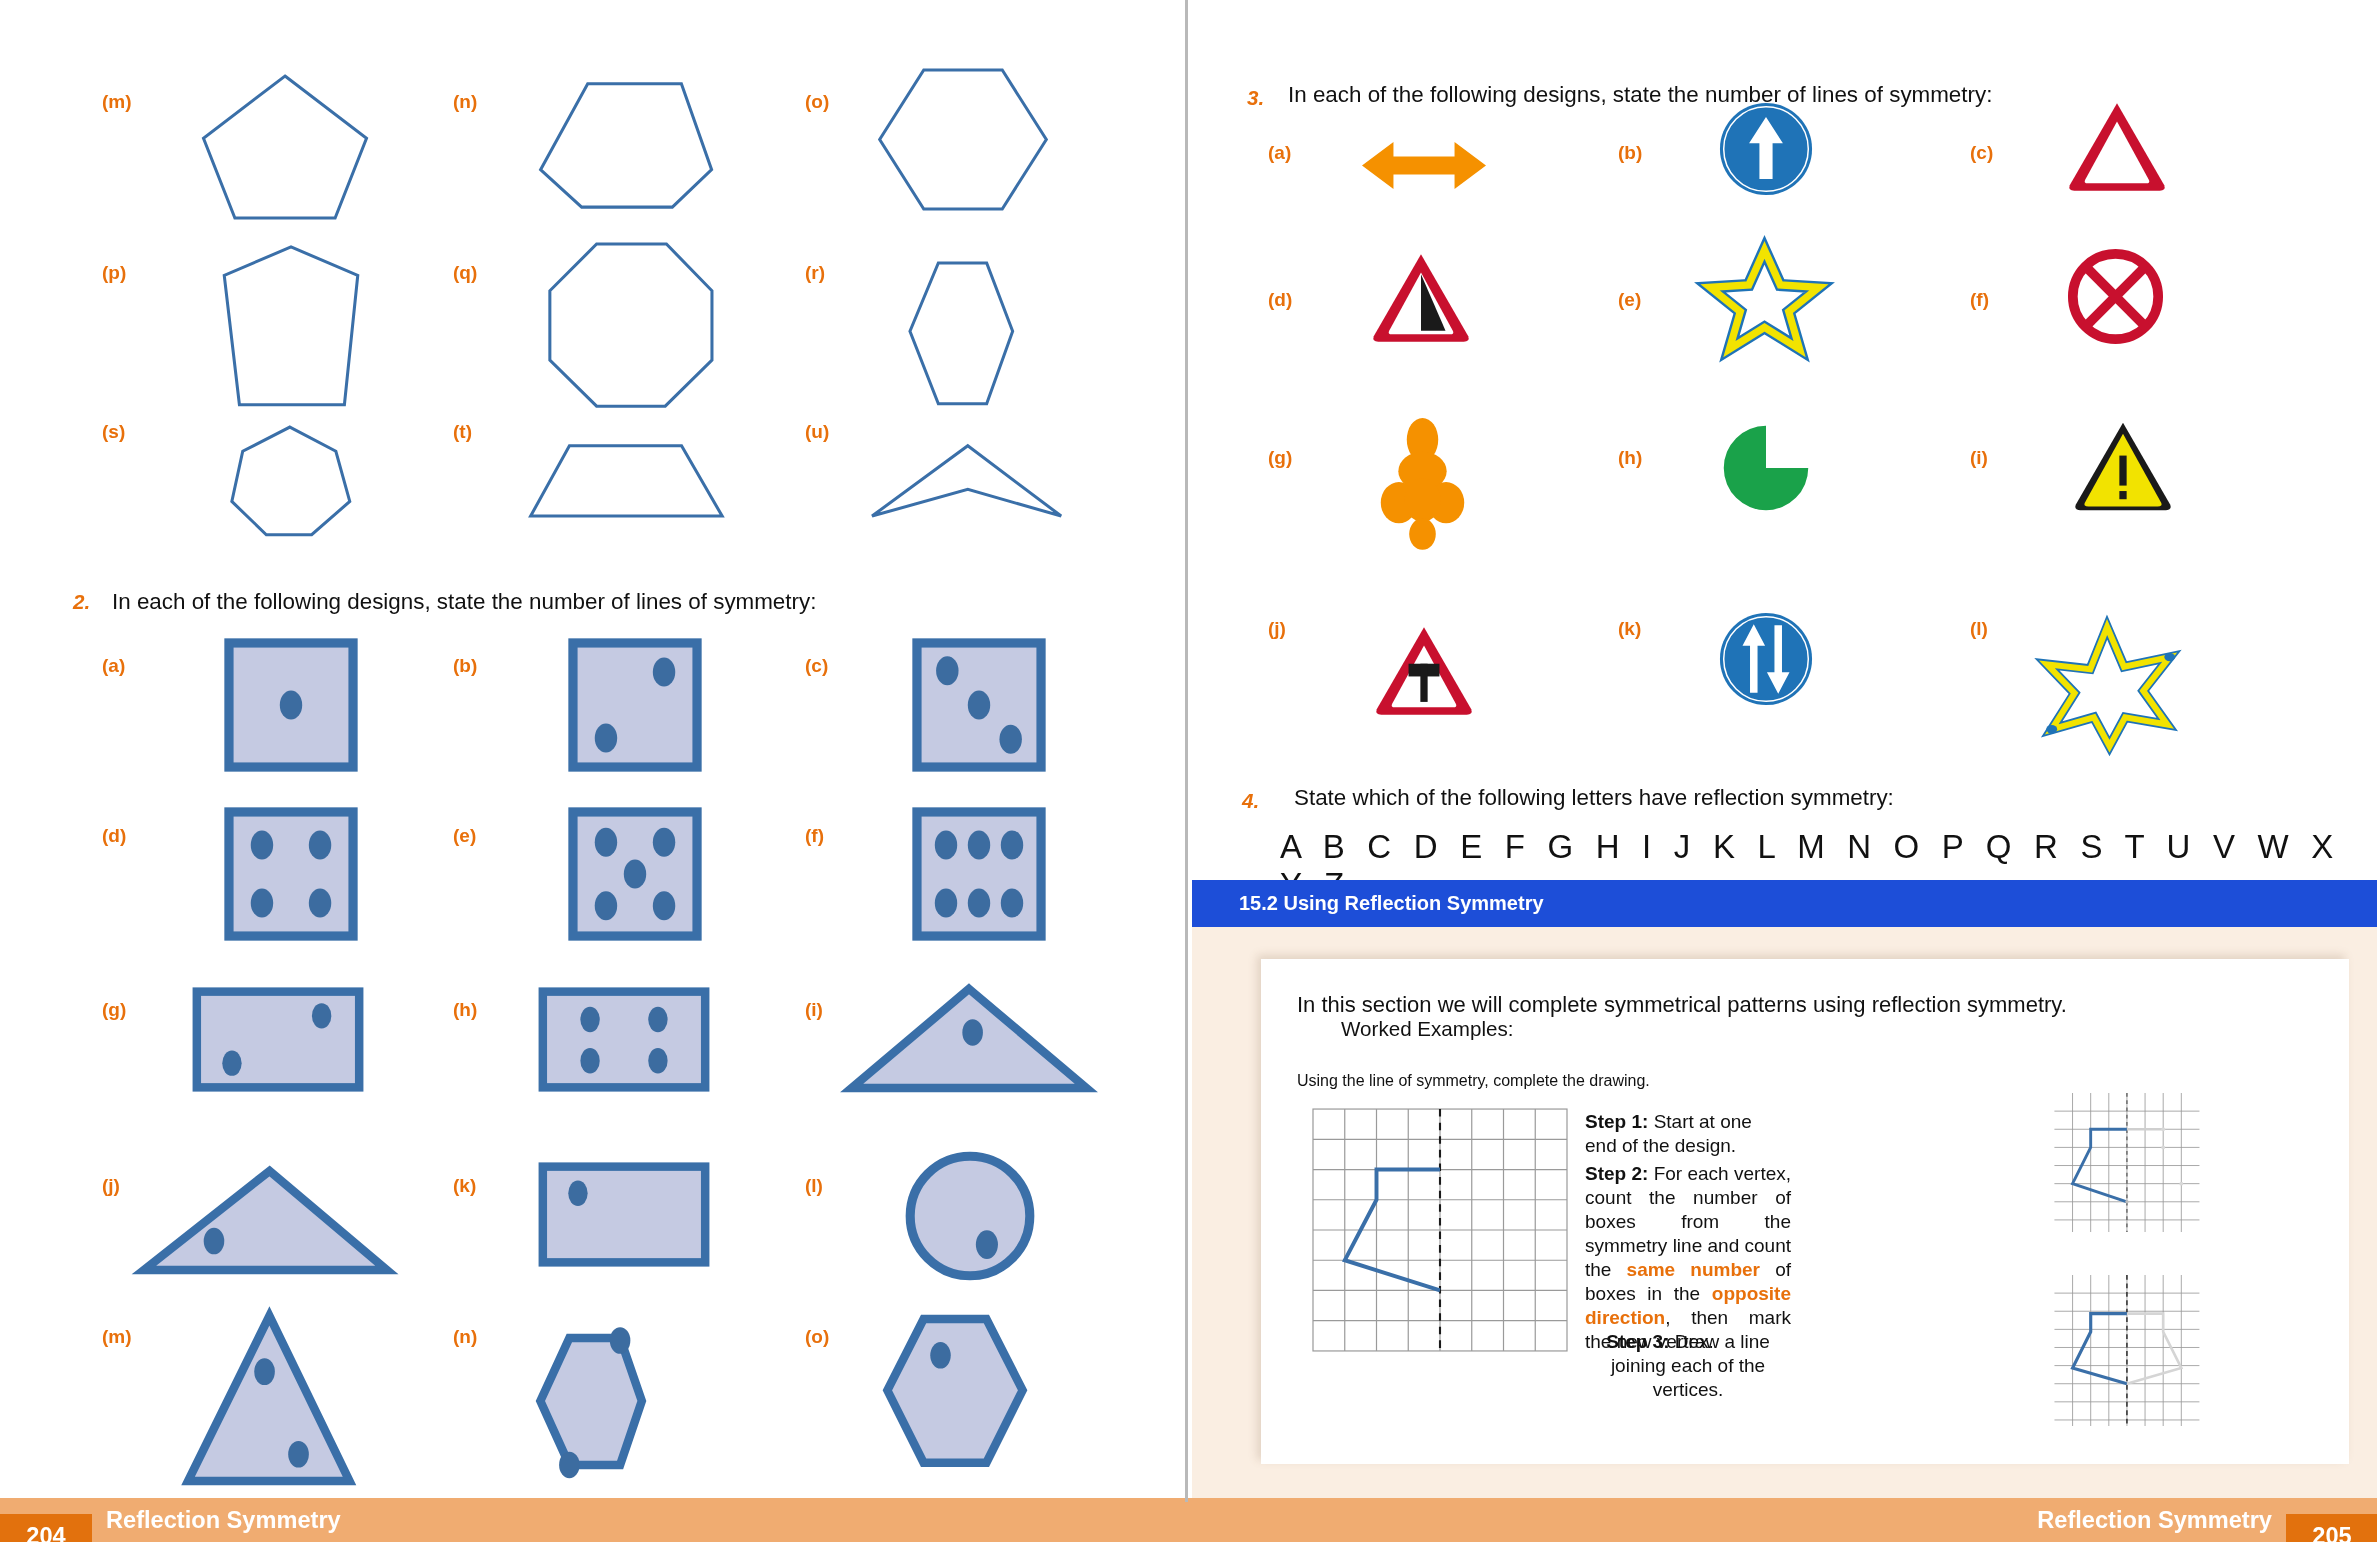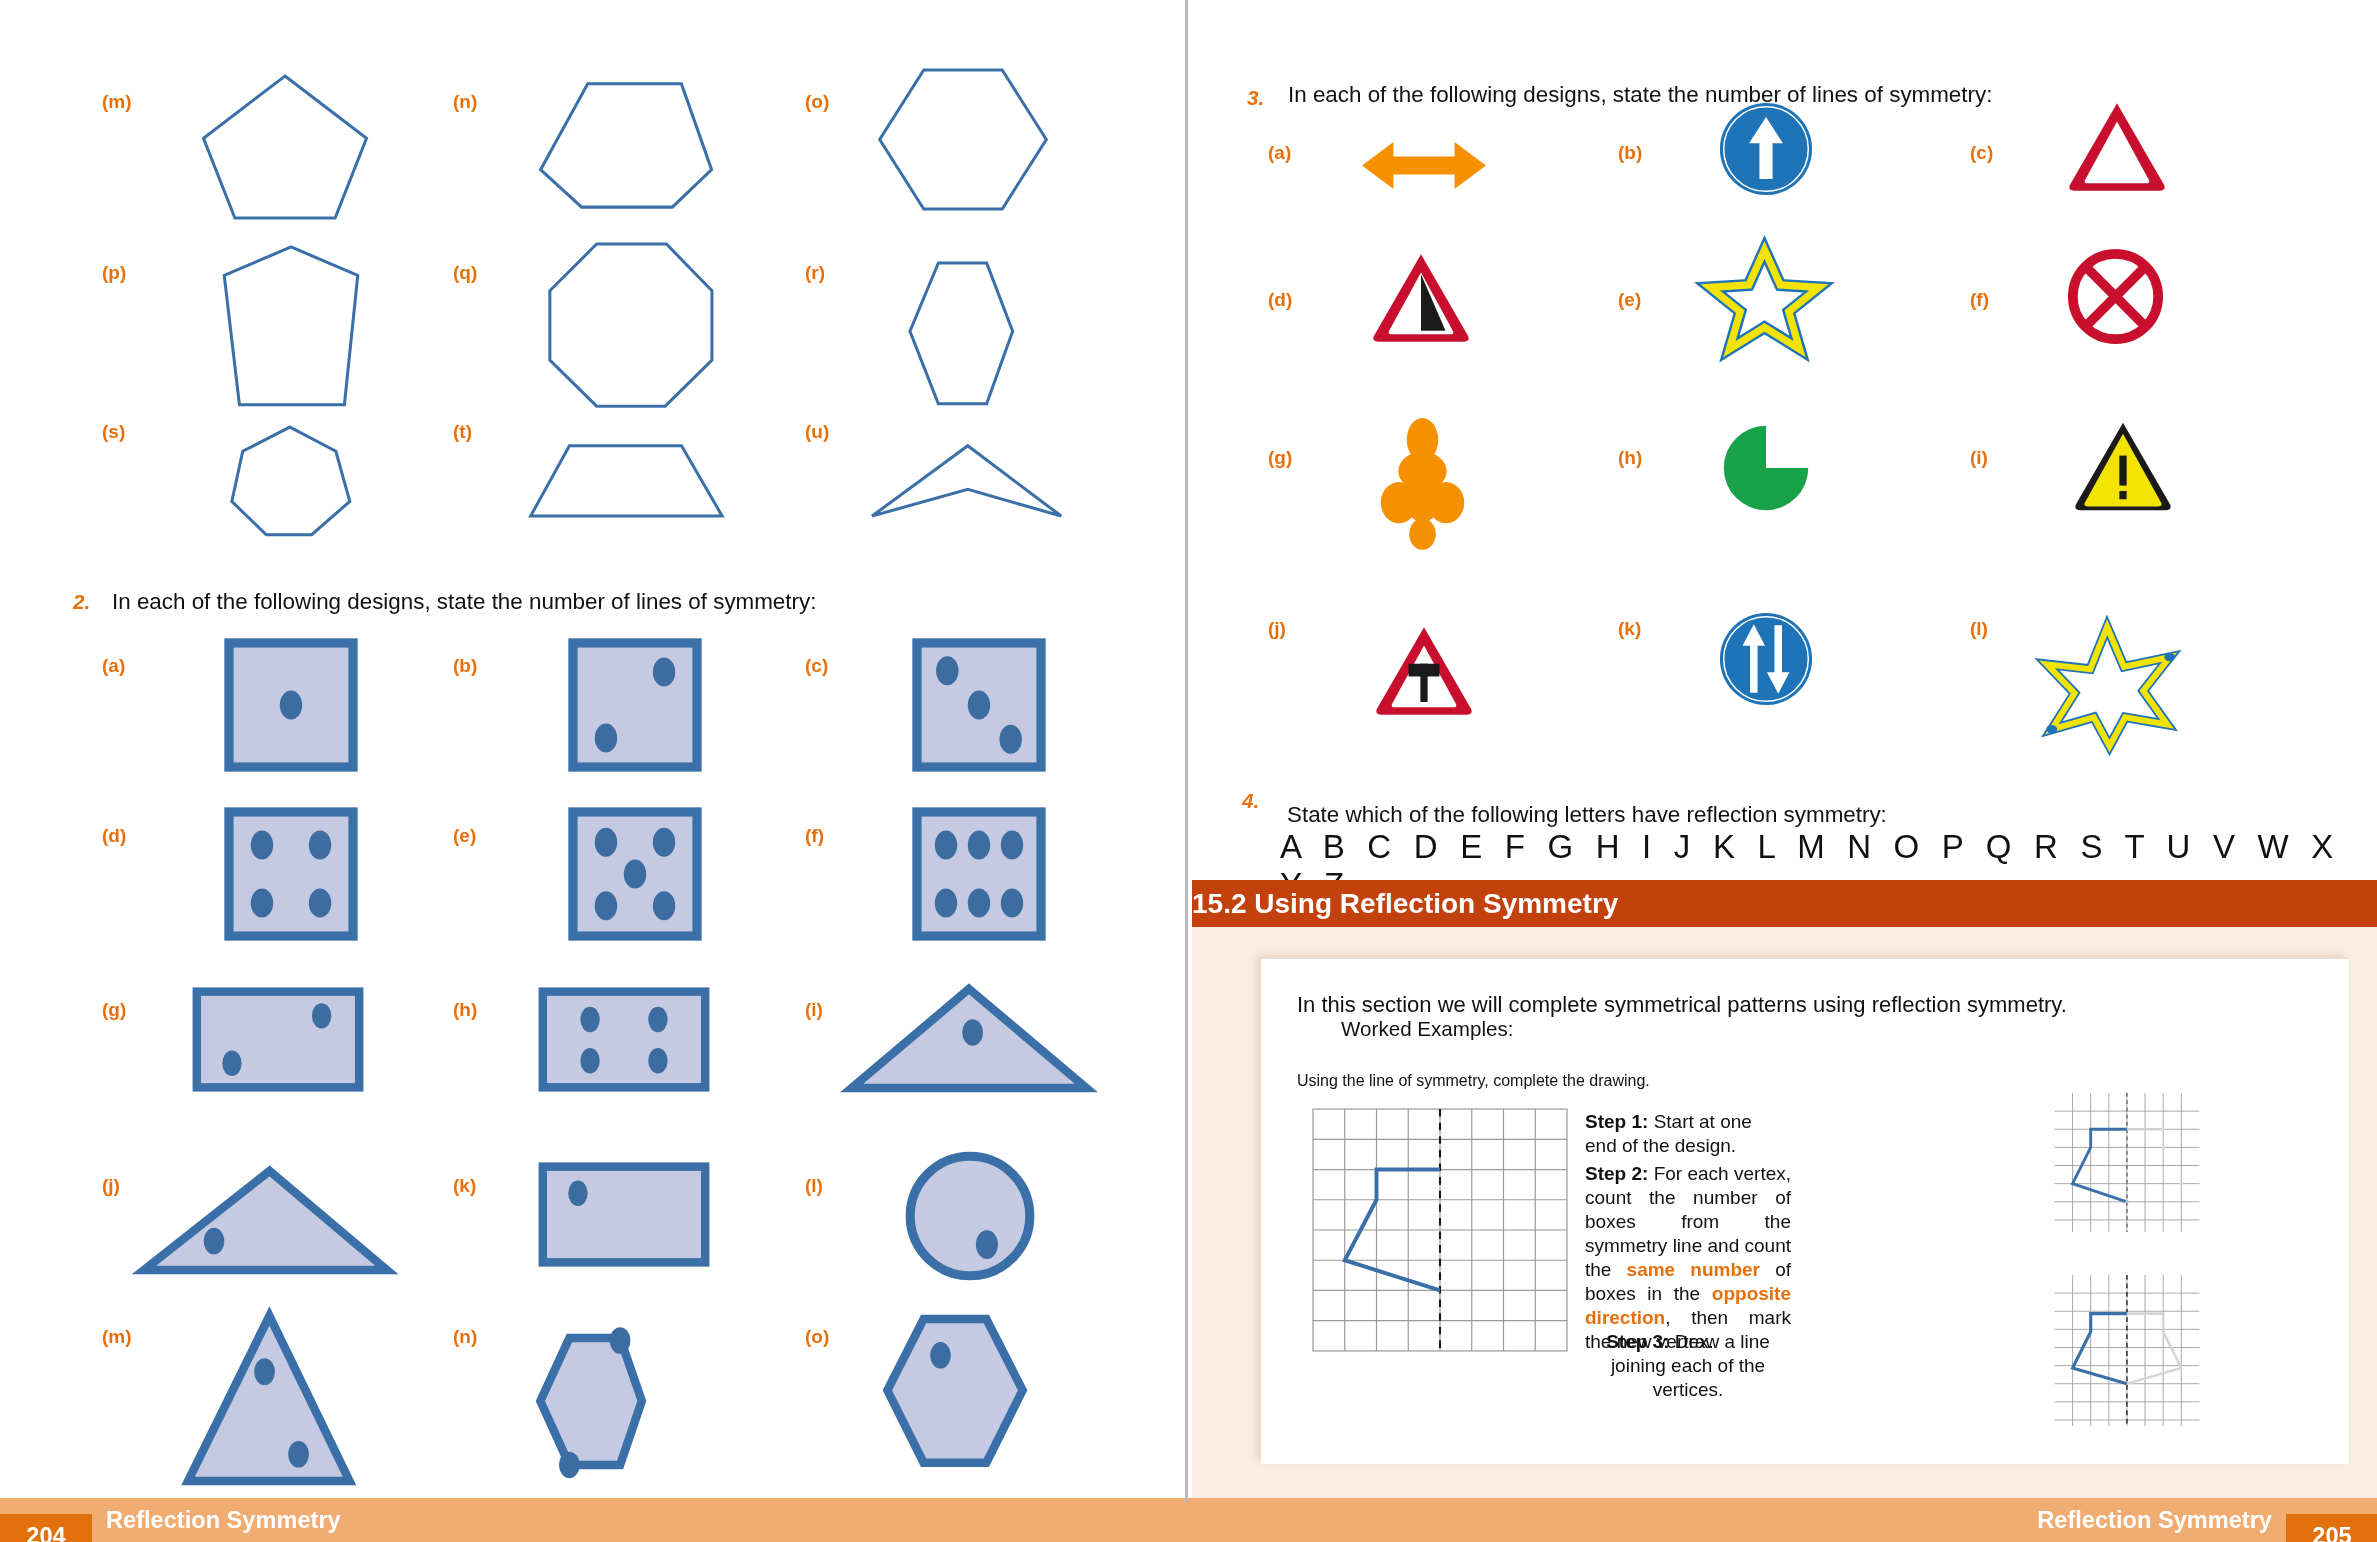--- a/index.html
+++ b/index.html
@@ -35,22 +35,22 @@
   .footer .cap{position:absolute;top:0;height:45px;color:#fff;font-weight:bold;font-size:23.6px;
     display:flex;align-items:center;}
   .footer-left .num{left:0;}
   .footer-left .cap{left:106px;}
   .footer-right .num{right:0;}
   .footer-right .cap{right:106px;}
 
   
   .section-banner{
     position:absolute;left:1192px;top:880px;width:1186px;height:47px;
-    background:#c2410c;color:#fff;font-weight:bold;font-size:28px;
-    display:flex;align-items:center;box-sizing:border-box;
+    background:#1d4ed8;color:#fff;font-weight:bold;font-size:20px;
+    display:flex;align-items:center;padding-left:47px;box-sizing:border-box;
   }
   
   .we-panel{
     position:absolute;left:1192px;top:927px;width:1186px;height:571px;
     background:#FAEEE2;
   }
   .we-card{
     position:absolute;left:1261px;top:959px;width:1088px;height:505px;
     background:#fff;box-shadow:-3.6px -3.6px 8.5px rgba(120,90,60,.18);
   }
@@ -328,21 +328,21 @@
 
   <div class="abs lbl" style="left:781px;top:618px;">(l)</div>
   <svg class="abs" style="left:848px;top:621px;" width="139" height="130" viewBox="0 0 115 108">
     <polygon fill="none" stroke="#1F73B7" stroke-width="8" stroke-linejoin="miter" points="58,5 72,38 110,30 88,58 108,86 73,80 60,104 47,80 12,90 31,60 8,36 44,40"></polygon>
     <polygon fill="none" stroke="#F2E300" stroke-width="5" stroke-linejoin="miter" points="58,5 72,38 110,30 88,58 108,86 73,80 60,104 47,80 12,90 31,60 8,36 44,40"></polygon>
     <ellipse fill="#1F73B7" cx="110" cy="30" rx="4.5" ry="3.5"></ellipse>
     <ellipse fill="#1F73B7" cx="12" cy="90" rx="4.5" ry="3.5"></ellipse>
   </svg>
 
   <div class="abs qnum" style="left:53px;top:789px;">4.</div>
-  <div class="abs qtext" style="left:98px;top:785px;margin-top:17px;">State which of the following letters have reflection symmetry:</div>
+  <div class="abs qtext" style="left:105px;top:785px;">State which of the following letters have reflection symmetry:</div>
   <div class="alpha-row" style="left:91px;top:828px;font-size:33px;letter-spacing:6.7px;">A B C D E F G H I J K L M N O P Q R S T U V W X Y Z</div>
 
   <div class="footer footer-right">
     <div class="bar"></div>
     <div class="num">205</div>
     <div class="cap">Reflection Symmetry</div>
   </div>
 </div>
 
 <div class="section-banner">15.2 Using Reflection Symmetry</div>

